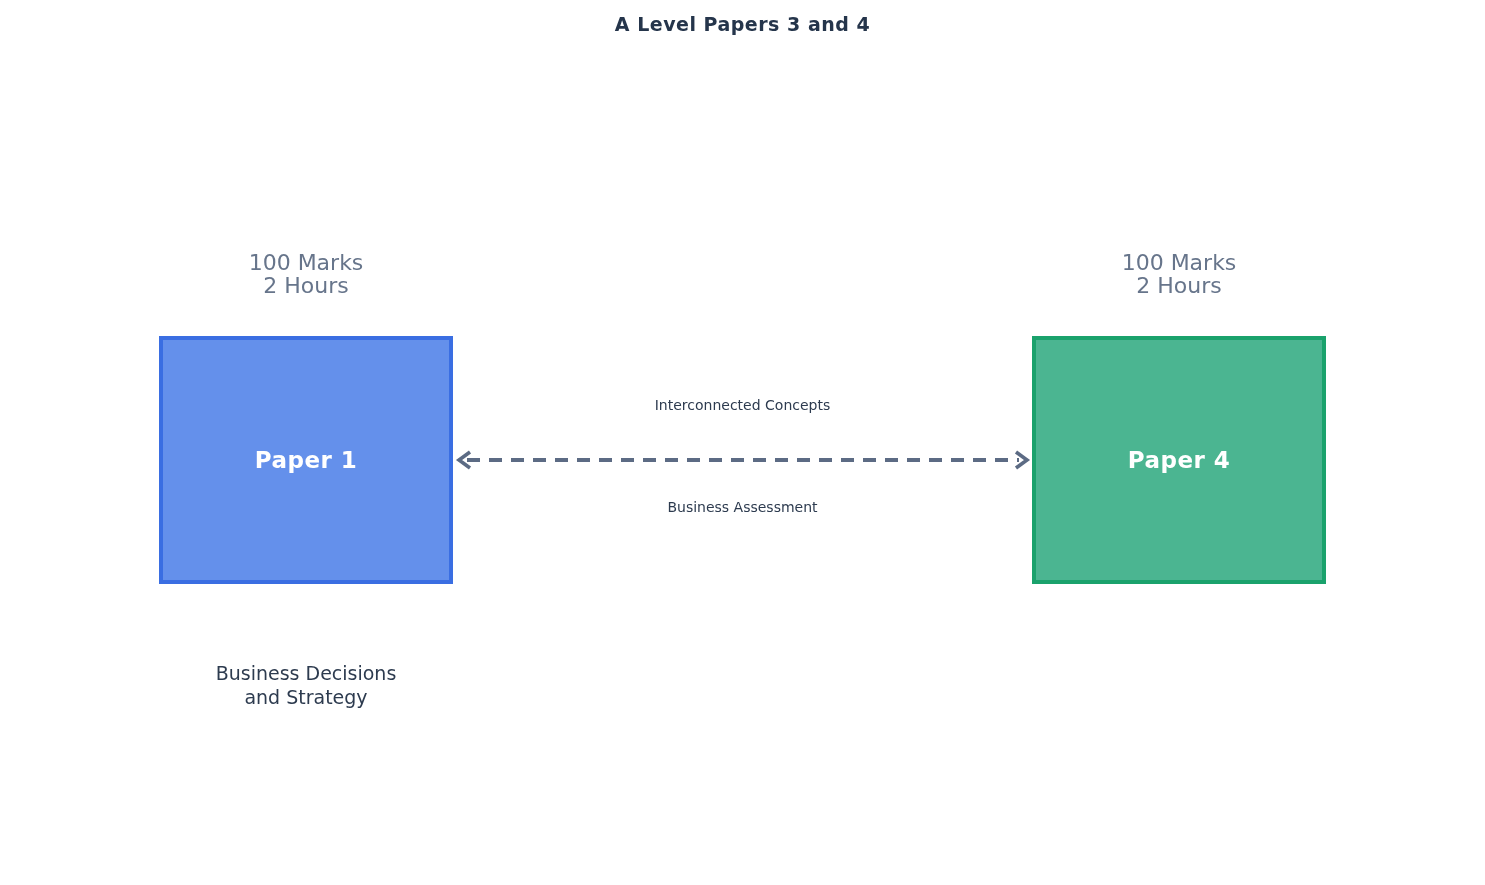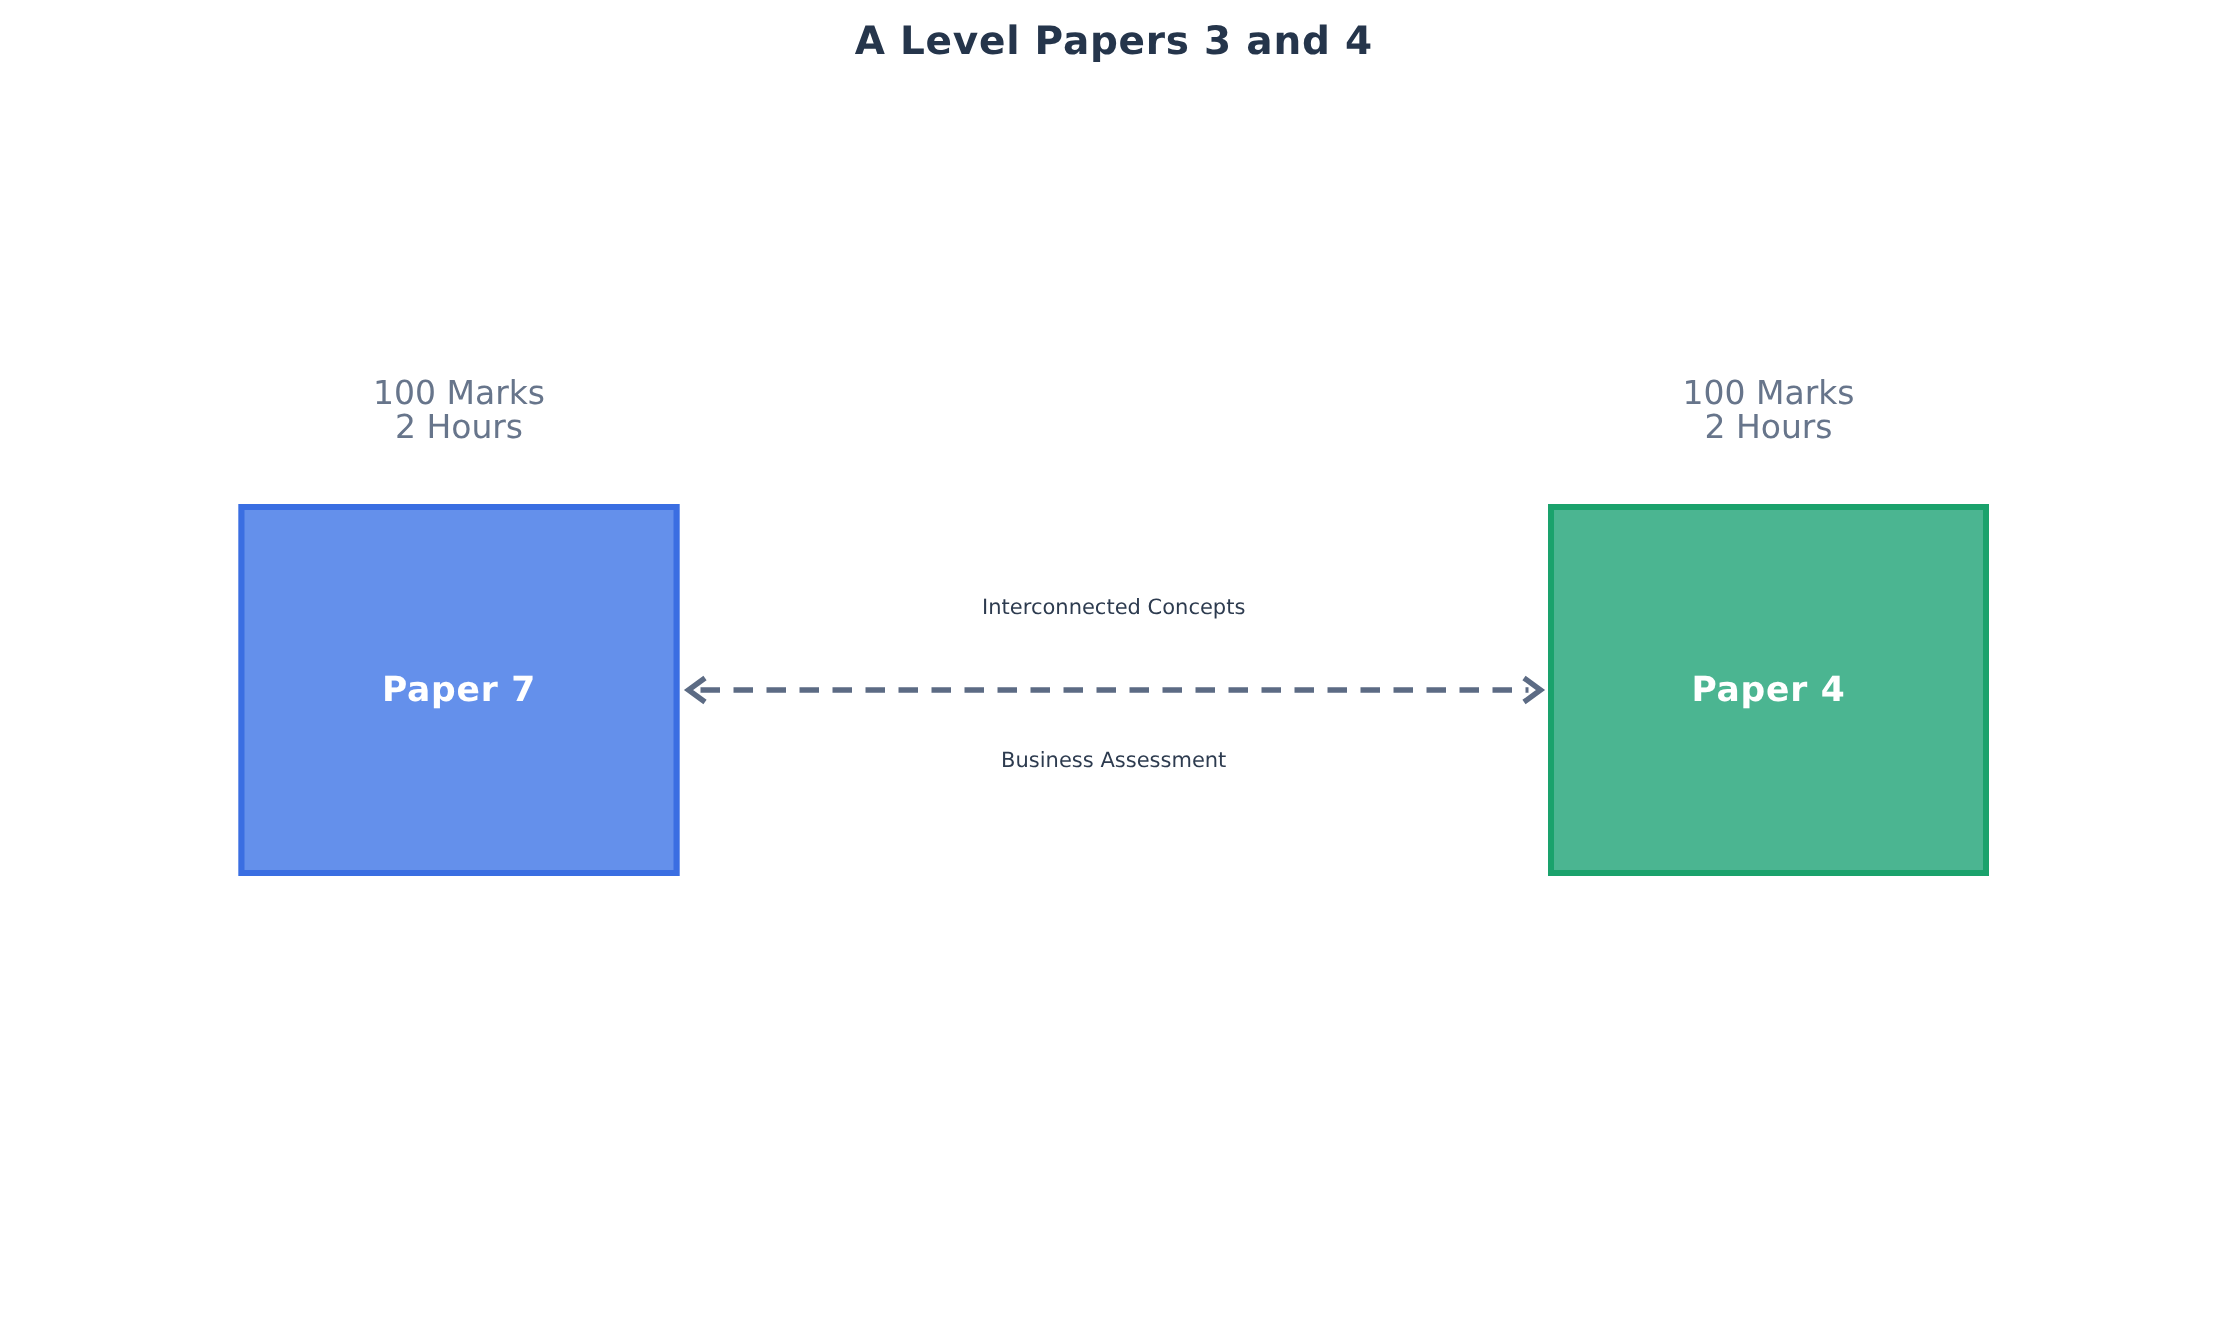--- a/index.html
+++ b/index.html
@@ -14,21 +14,21 @@
     background: #ffffff;
     font-family: "DejaVu Sans", sans-serif;
     overflow: hidden;
   }
   .title {
     position: absolute;
     top: 13px;
     left: 0;
     width: 100%;
     text-align: center;
-    font-size: 26px;
+    font-size: 19px;
     font-weight: bold;
     color: var(--title-color);
     letter-spacing: 0.5px;
   }
   .meta {
     position: absolute;
     top: 251px;
     width: 294px;
     text-align: center;
     font-size: 22px;
@@ -92,32 +92,34 @@
 
   <div class="title">A Level Papers 3 and 4</div>
 
   <div class="meta meta-left">100 Marks
 2 Hours</div>
 
   <div class="meta meta-right">100 Marks
 2 Hours</div>
 
   <div class="box box-left">
-    <span class="box-label">Paper 7</span>
+    <span class="box-label">Paper 1</span>
   </div>
 
   <div class="box box-right">
     <span class="box-label">Paper 4</span>
   </div>
 
   <div class="conn-label conn-top">Interconnected Concepts</div>
 
   <svg class="connector" width="576" height="32" viewBox="0 0 576 32">
     <line x1="12" y1="16" x2="564" y2="16" fill="none" stroke-width="3.8" stroke-dasharray="13 9" stroke="#5C6B84"></line>
     <path d="M 15 8 L 4 16 L 15 24" fill="none" stroke-width="3.6" stroke-linejoin="miter" stroke="#5C6B84"></path>
     <path d="M 561 8 L 572 16 L 561 24" fill="none" stroke-width="3.6" stroke-linejoin="miter" stroke="#5C6B84"></path>
   </svg>
 
   <div class="conn-label conn-bottom">Business Assessment</div>
 
+  <div class="caption caption-left">Business Decisions
+and Strategy</div>
 
 
 </div>
 
 </body></html>

